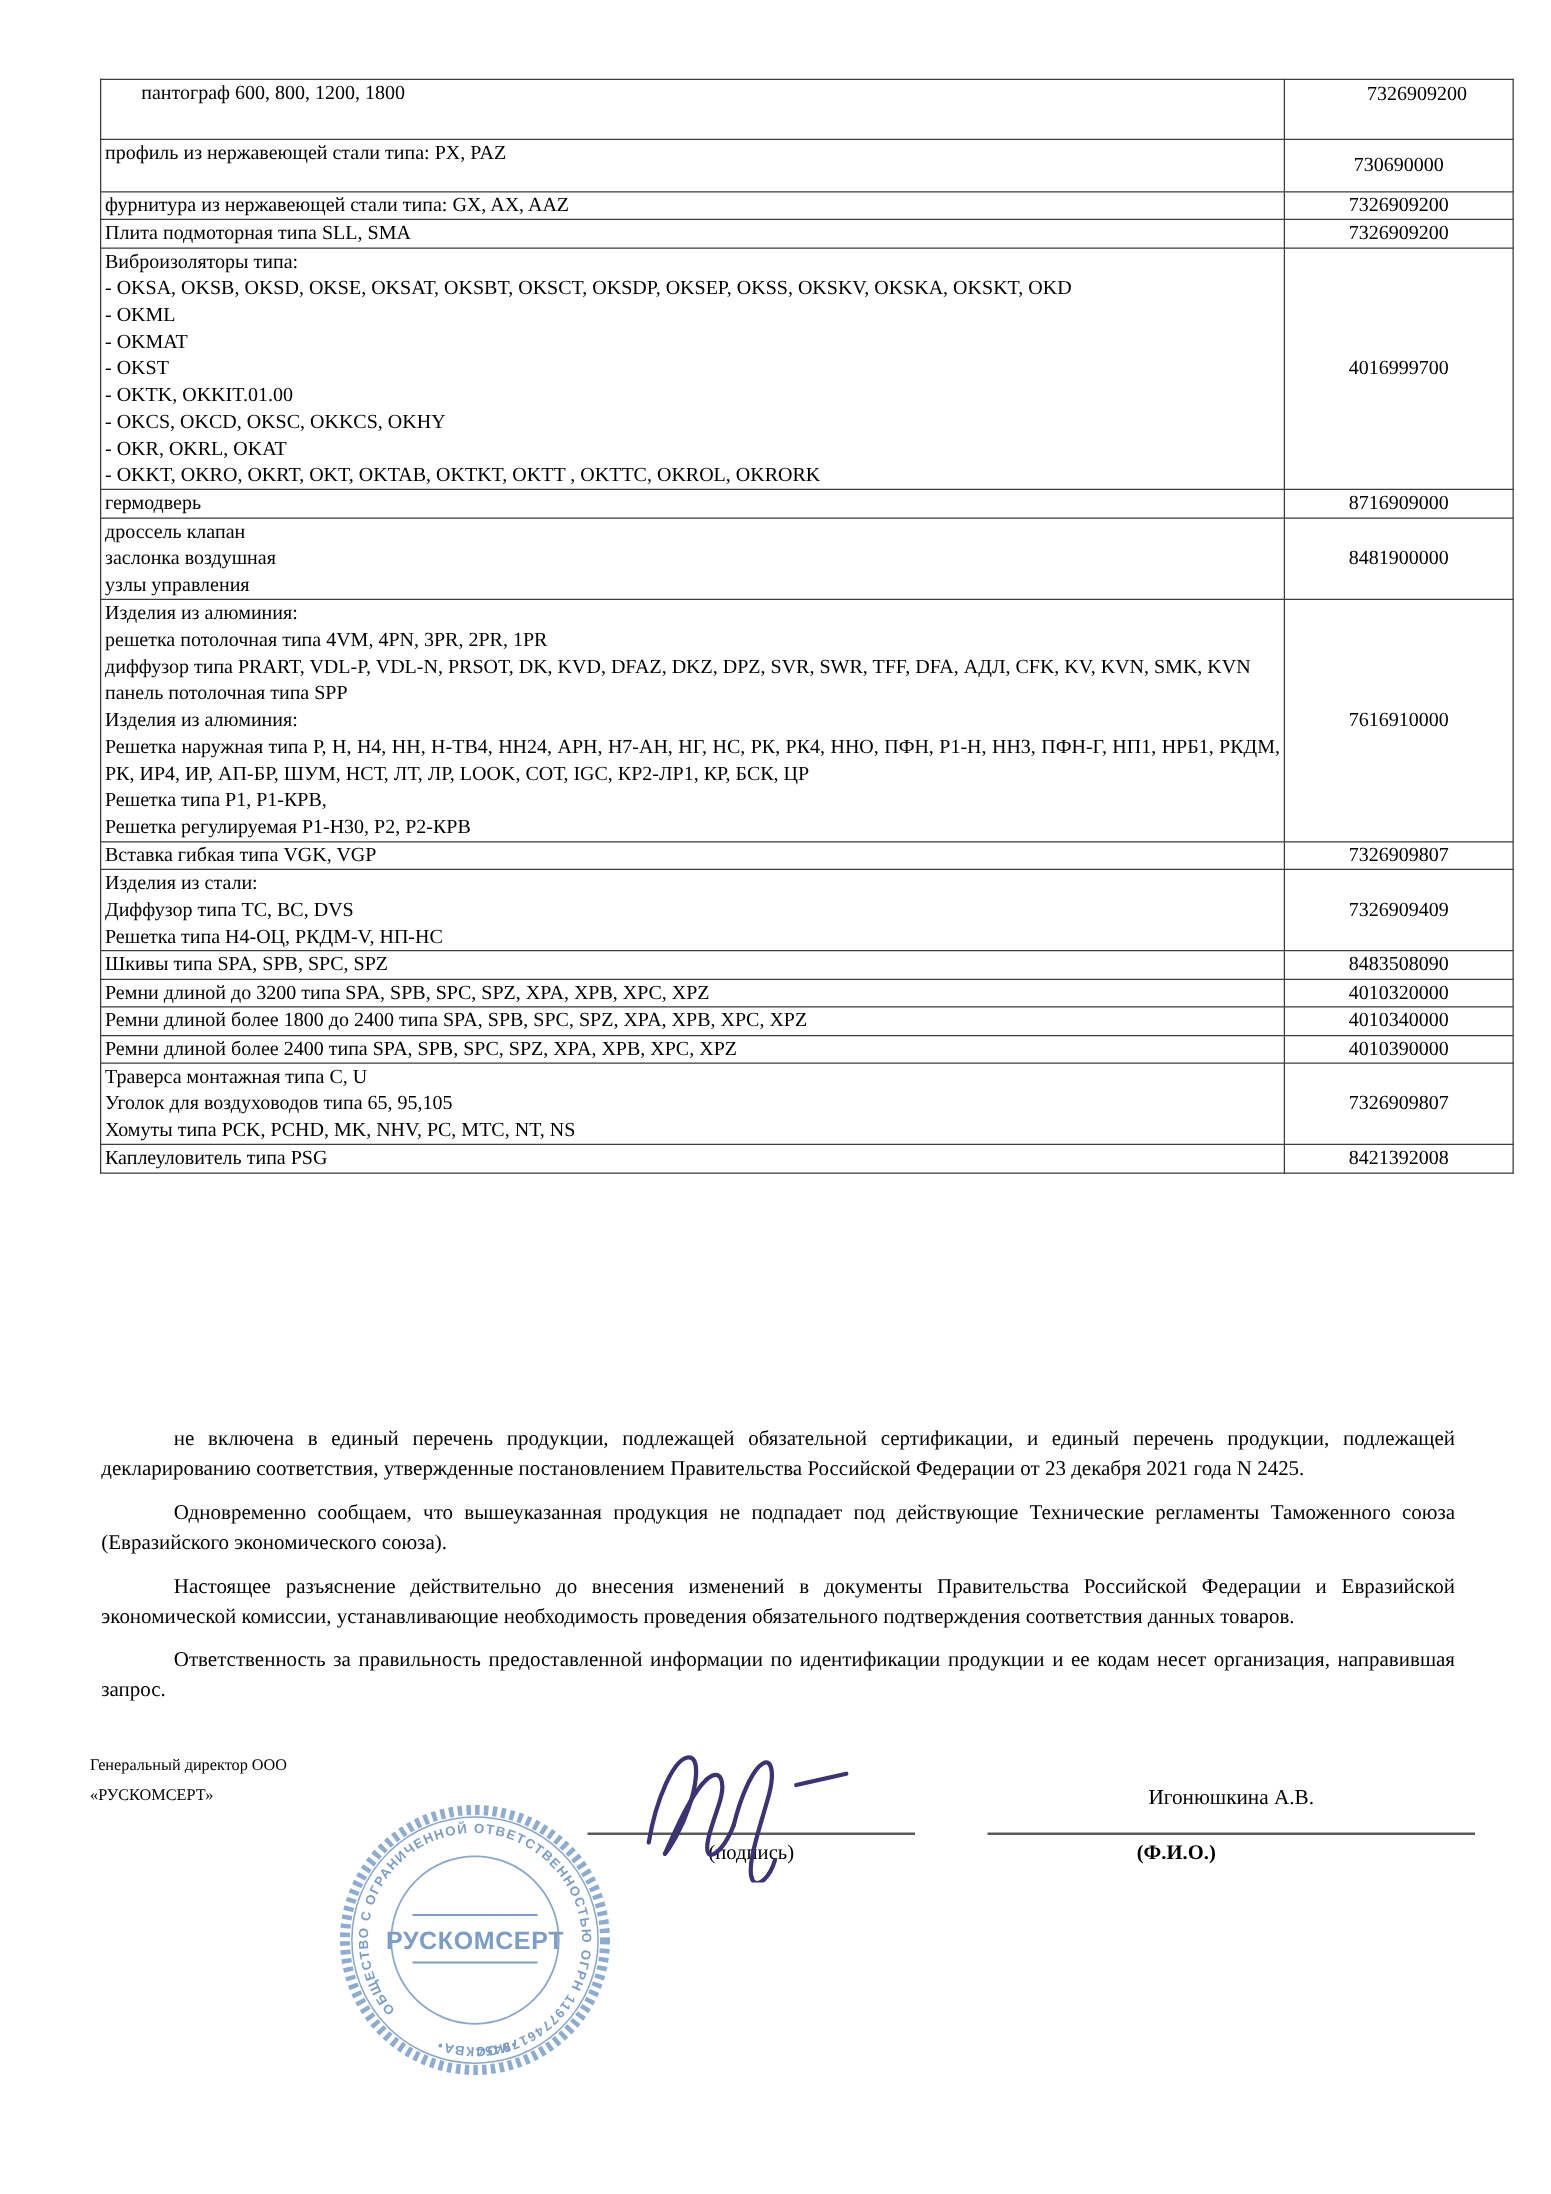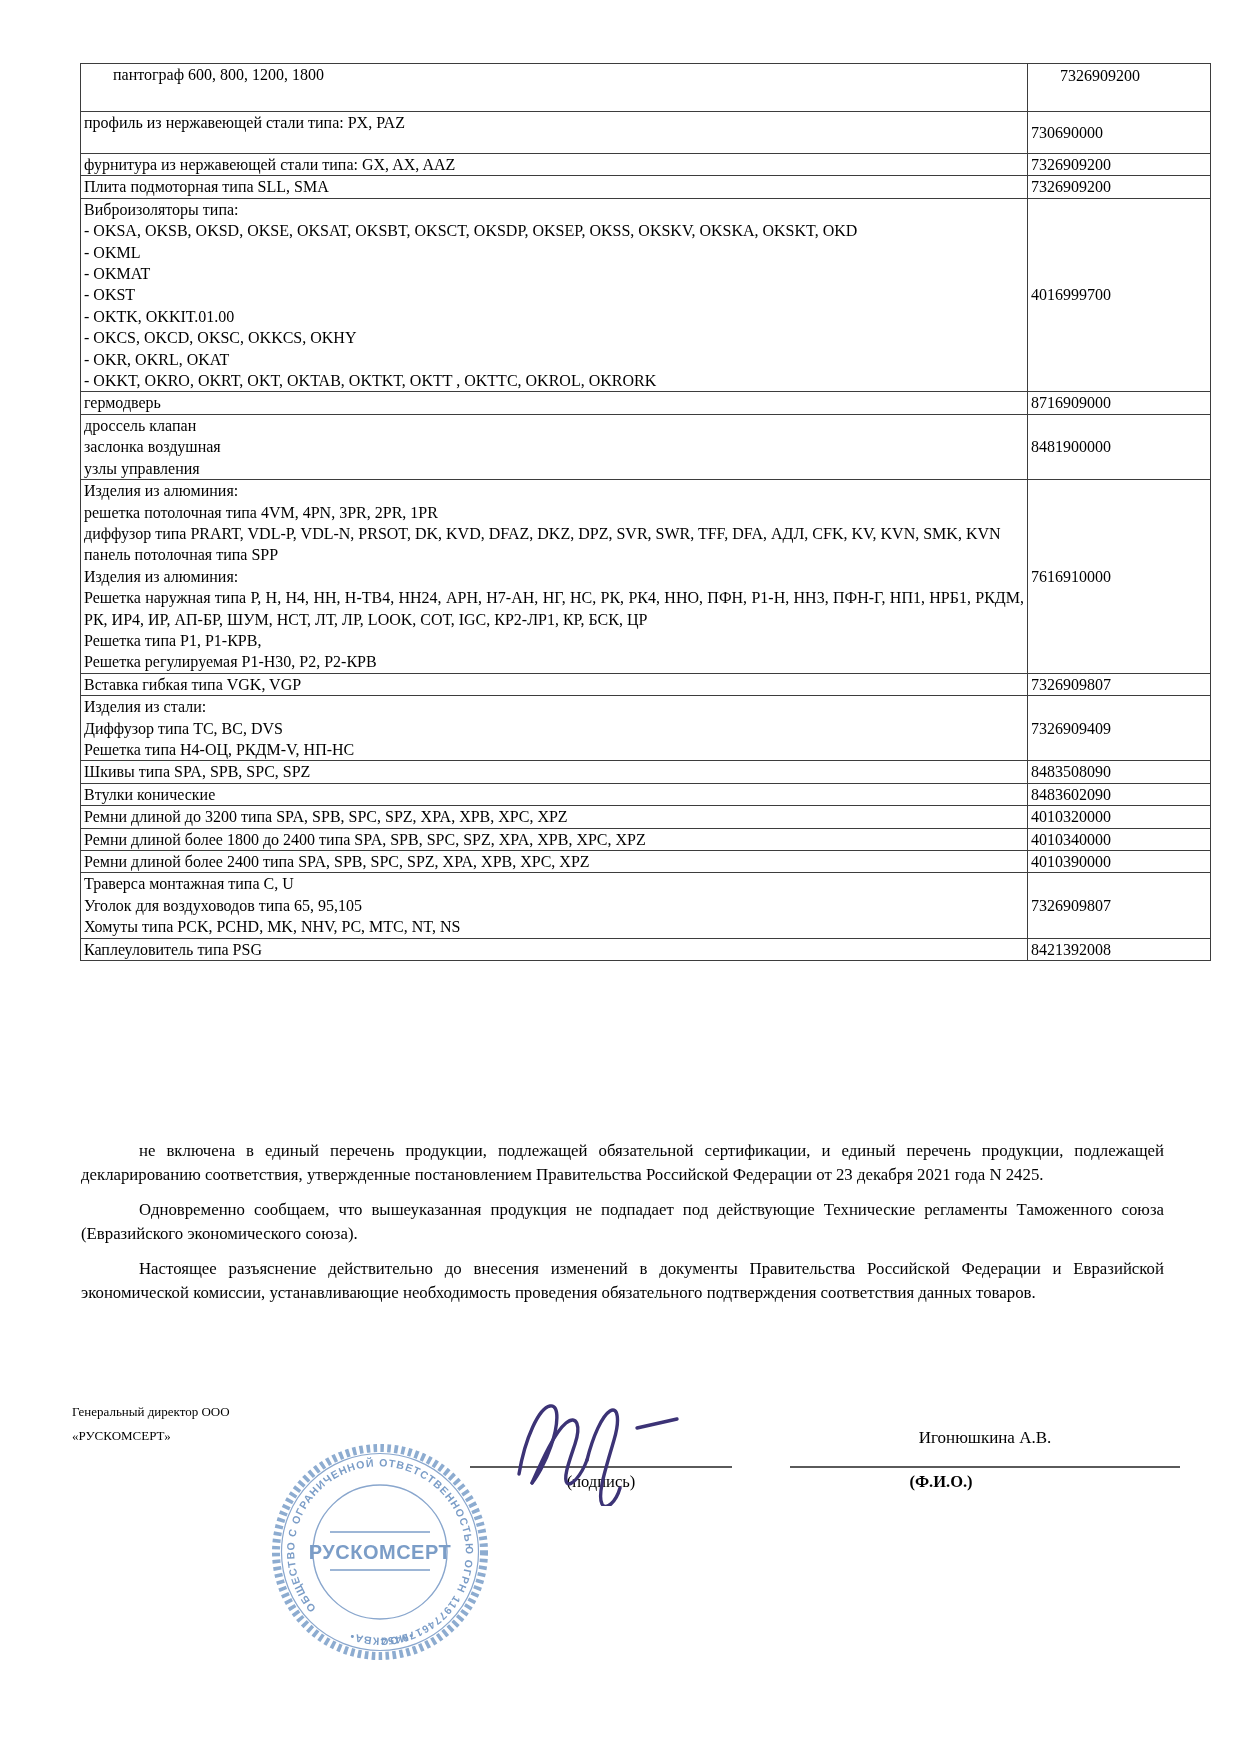--- a/index.html
+++ b/index.html
@@ -11,21 +11,21 @@
   
   .doc-table{
     position:absolute;left:80px;top:63px;width:1058px;
     border-collapse:collapse;table-layout:fixed;
     font-size:16px;line-height:21.4px;
   }
   .doc-table td{
     border:1px solid #3d3d3d;padding:0 3px;vertical-align:top;
   }
   .doc-table td.desc{width:911px;text-align:justify;}
-  .doc-table td.code{width:147px;text-align:left;vertical-align:middle;}
+  .doc-table td.code{width:147px;text-align:center;vertical-align:middle;}
   .doc-table tr:nth-child(1) td{height:46px;padding-left:32px;}
   .doc-table tr:nth-child(1) td.code{vertical-align:top;padding-top:1px;}
   .doc-table tr:nth-child(2) td{height:41px;}
   .doc-table td.desc .line{min-height:21px;}
   
   .body-text{
     position:absolute;left:69px;top:1127px;width:1107px;
     font-size:16.8px;line-height:23.5px;text-align:justify;
   }
   .body-text p{margin:12px;text-indent:58px;}
@@ -147,26 +147,20 @@
         <td class="code">7326909409</td>
       </tr>
       <tr>
         <td class="desc">
           <div class="line">Шкивы типа SPA, SPB, SPC, SPZ</div>
         </td>
         <td class="code">8483508090</td>
       </tr>
       <tr>
         <td class="desc">
-          <div class="line">Втулки конические</div>
-        </td>
-        <td class="code">8483602090</td>
-      </tr>
-      <tr>
-        <td class="desc">
           <div class="line">Ремни длиной до 3200 типа SPA, SPB, SPC, SPZ, XPA, XPB, XPC, XPZ</div>
         </td>
         <td class="code">4010320000</td>
       </tr>
       <tr>
         <td class="desc">
           <div class="line">Ремни длиной более 1800 до 2400 типа SPA, SPB, SPC, SPZ, XPA, XPB, XPC, XPZ</div>
         </td>
         <td class="code">4010340000</td>
       </tr>
@@ -190,20 +184,21 @@
         </td>
         <td class="code">8421392008</td>
       </tr>
     </tbody>
 </table>
 
 <div class="body-text">
     <p>не включена в единый перечень продукции, подлежащей обязательной сертификации, и единый перечень продукции, подлежащей декларированию соответствия, утвержденные постановлением Правительства Российской Федерации от 23 декабря 2021 года N 2425.</p>
     <p>Одновременно сообщаем, что вышеуказанная продукция не подпадает под действующие Технические регламенты Таможенного союза (Евразийского экономического союза).</p>
     <p>Настоящее разъяснение действительно до внесения изменений в документы Правительства Российской Федерации и Евразийской экономической комиссии, устанавливающие необходимость проведения обязательного подтверждения соответствия данных товаров.</p>
+    <p>Ответственность за правильность предоставленной информации по идентификации продукции и ее кодам несет организация, направившая запрос.</p>
   </div>
 
 <div class="sig-left">
   <div>Генеральный директор ООО</div>
   <div>«РУСКОМСЕРТ»</div>
 </div>
 
 <div class="sig-line first"></div>
 <div class="sig-caption first">(подпись)</div>
 

